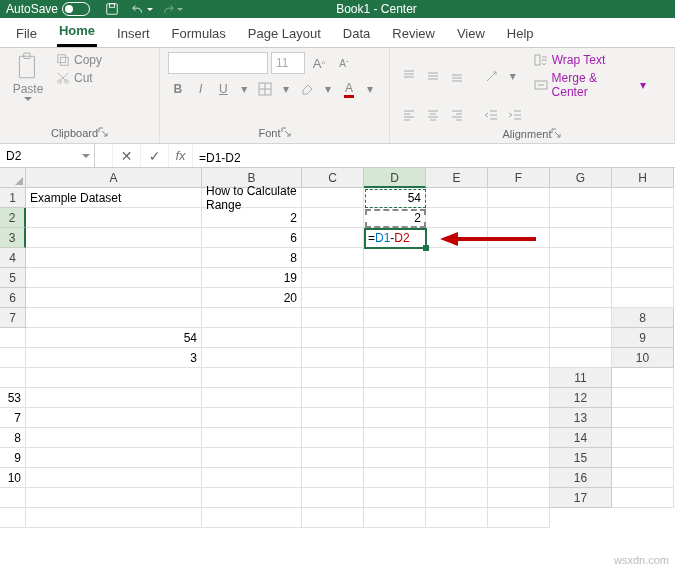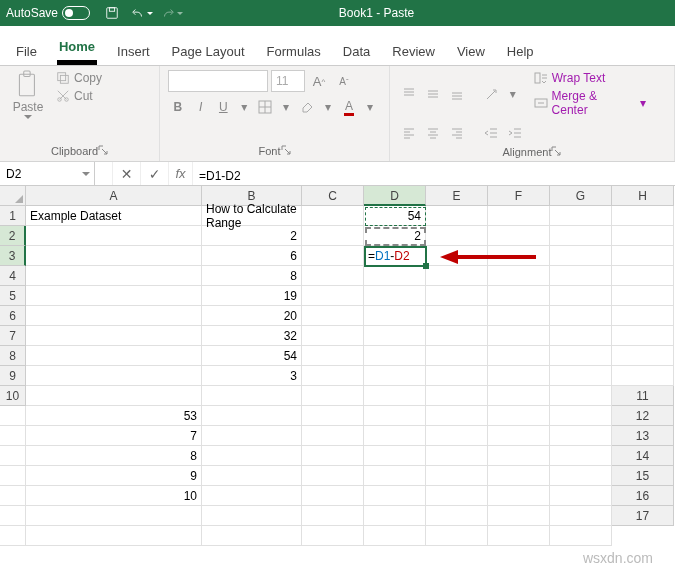--- a/index.html
+++ b/index.html
@@ -1,32 +1,32 @@
 <!DOCTYPE html>
 <html><head>
 <meta charset="utf-8">
 <style>
   * { box-sizing: border-box; margin: 0; padding: 0; font-family: "Segoe UI", Arial, sans-serif; }
   body { width: 675px; height: 570px; background: #fff; overflow: hidden; font-size: 12px; position: relative; }
 
   
-  .titlebar { height: 26px; background: #217346; color: #fff; display: flex; align-items: center; padding: 0 6px; }
+  .titlebar { height: 18px; background: #217346; color: #fff; display: flex; align-items: center; padding: 0 6px; }
   .autosave { display: flex; align-items: center; gap: 4px; font-size: 12px; }
   .toggle { width: 28px; height: 14px; border: 1px solid #fff; border-radius: 7px; position: relative; }
   .toggle::before { content: ""; position: absolute; width: 8px; height: 8px; background: #fff; border-radius: 50%; top: 2px; left: 2px; }
   .qat { display: flex; gap: 6px; margin-left: 10px; align-items: center; }
   .qat-btn { width: 24px; height: 22px; display: flex; align-items: center; justify-content: center; cursor: pointer; }
   .qat-btn svg { stroke: #fff; fill: none; }
   .qat-btn .caret { display:inline-block; margin-left:2px; border-left:3px solid transparent; border-right:3px solid transparent; border-top:3px solid #fff; }
   .title-center { flex: 1; text-align: center; font-size: 12px; }
 
   
-  .tabs { height: 40px; background: #fff; display: flex; align-items: flex-end; gap: 18px; padding: 0 14px; border-bottom: 1px solid #ccc; }
+  .tabs { height: 30px; background: #fff; display: flex; align-items: flex-end; gap: 18px; padding: 0 14px; border-bottom: 1px solid #ccc; }
   .tab { font-size: 13px; color: #444; padding: 6px 2px 6px 2px; cursor: pointer; }
-  .tab.active { color: #217346; border-bottom: 5px solid #000000; font-weight: 600; }
+  .tab.active { color: #217346; border-bottom: 3px solid #000000; font-weight: 600; }
 
   
   .ribbon { height: 96px; background: #f3f2f1; display: flex; border-bottom: 1px solid #d4d4d4; }
   .rgroup { border-right: 1px solid #e0e0e0; display: flex; flex-direction: column; padding: 4px 8px 0 8px; color: #888; }
   .rgroup-body { flex: 1; display: flex; align-items: flex-start; gap: 6px; }
   .rgroup-label { text-align: right; font-size: 11px; color: #666; padding: 2px 0 4px 0; display:flex; justify-content:center; }
   .launcher { width:10px; height:10px; }
 
   .paste-big { display: flex; flex-direction: column; align-items: center; width: 40px; color: #888; }
   .paste-big svg { stroke: #b0b0b0; fill: none; }
@@ -76,21 +76,21 @@
   .sel-active { position:absolute; border:2px solid #217346; pointer-events:none; }
   .sel-active::after { content:""; position:absolute; width:6px; height:6px; background:#217346; right:-4px; bottom:-4px; }
   .formula-cell { font-size:12px; }
   .formula-cell .p1 { color:#0070c0; }
   .formula-cell .p2 { color:#c00000; }
 
   .arrow { position:absolute; }
   .arrow-line { background:#c00000; height:4px; }
   .arrow-head { width:0; height:0; border-top:7px solid transparent; border-bottom:7px solid transparent; border-right:18px solid #c00000; position:absolute; }
 
-  .watermark { position:absolute; right:22px; bottom:4px; font-size:14px; color:#bbb; }
+  .watermark { position:absolute; right:6px; bottom:4px; font-size:11px; color:#bbb; }
 </style>
 </head>
 <body>
 
 <div class="titlebar">
   <div class="autosave">
     <span>AutoSave</span>
     <span class="toggle"></span>
   </div>
   <div class="qat">
@@ -106,30 +106,30 @@
         </svg>
         <span class="caret"></span>
     </div>
     <div class="qat-btn" style="opacity:.5">
       <svg width="14" height="12" viewBox="0 0 16 12">
           <path d="M4 10a5 5 0 0 1 5-5h4m-2-3 3 3-3 3"></path>
         </svg>
         <span class="caret"></span>
     </div>
   </div>
-  <div class="title-center">Book1 - Paste</div>
+  <div class="title-center">Book1 - Center</div>
   <div style="width:100px"></div>
 </div>
 
 <div class="tabs">
   <div class="tab">File</div>
   <div class="tab active">Home</div>
   <div class="tab">Insert</div>
+  <div class="tab">Formulas</div>
   <div class="tab">Page Layout</div>
-  <div class="tab">Formulas</div>
   <div class="tab">Data</div>
   <div class="tab">Review</div>
   <div class="tab">View</div>
   <div class="tab">Help</div>
 </div>
 
 <div class="ribbon">
 
   <div class="rgroup" style="width:160px">
     <div class="rgroup-body">
@@ -373,21 +373,20 @@
       <div class="cell"></div>
       <div class="cell num">20</div>
       <div class="cell"></div>
       <div class="cell"></div>
       <div class="cell"></div>
       <div class="cell"></div>
       <div class="cell"></div>
       <div class="cell"></div>
       <div class="row-hdr">7</div>
       <div class="cell"></div>
-      <div class="cell num">32</div>
       <div class="cell"></div>
       <div class="cell"></div>
       <div class="cell"></div>
       <div class="cell"></div>
       <div class="cell"></div>
       <div class="cell"></div>
       <div class="row-hdr">8</div>
       <div class="cell"></div>
       <div class="cell num">54</div>
       <div class="cell"></div>

